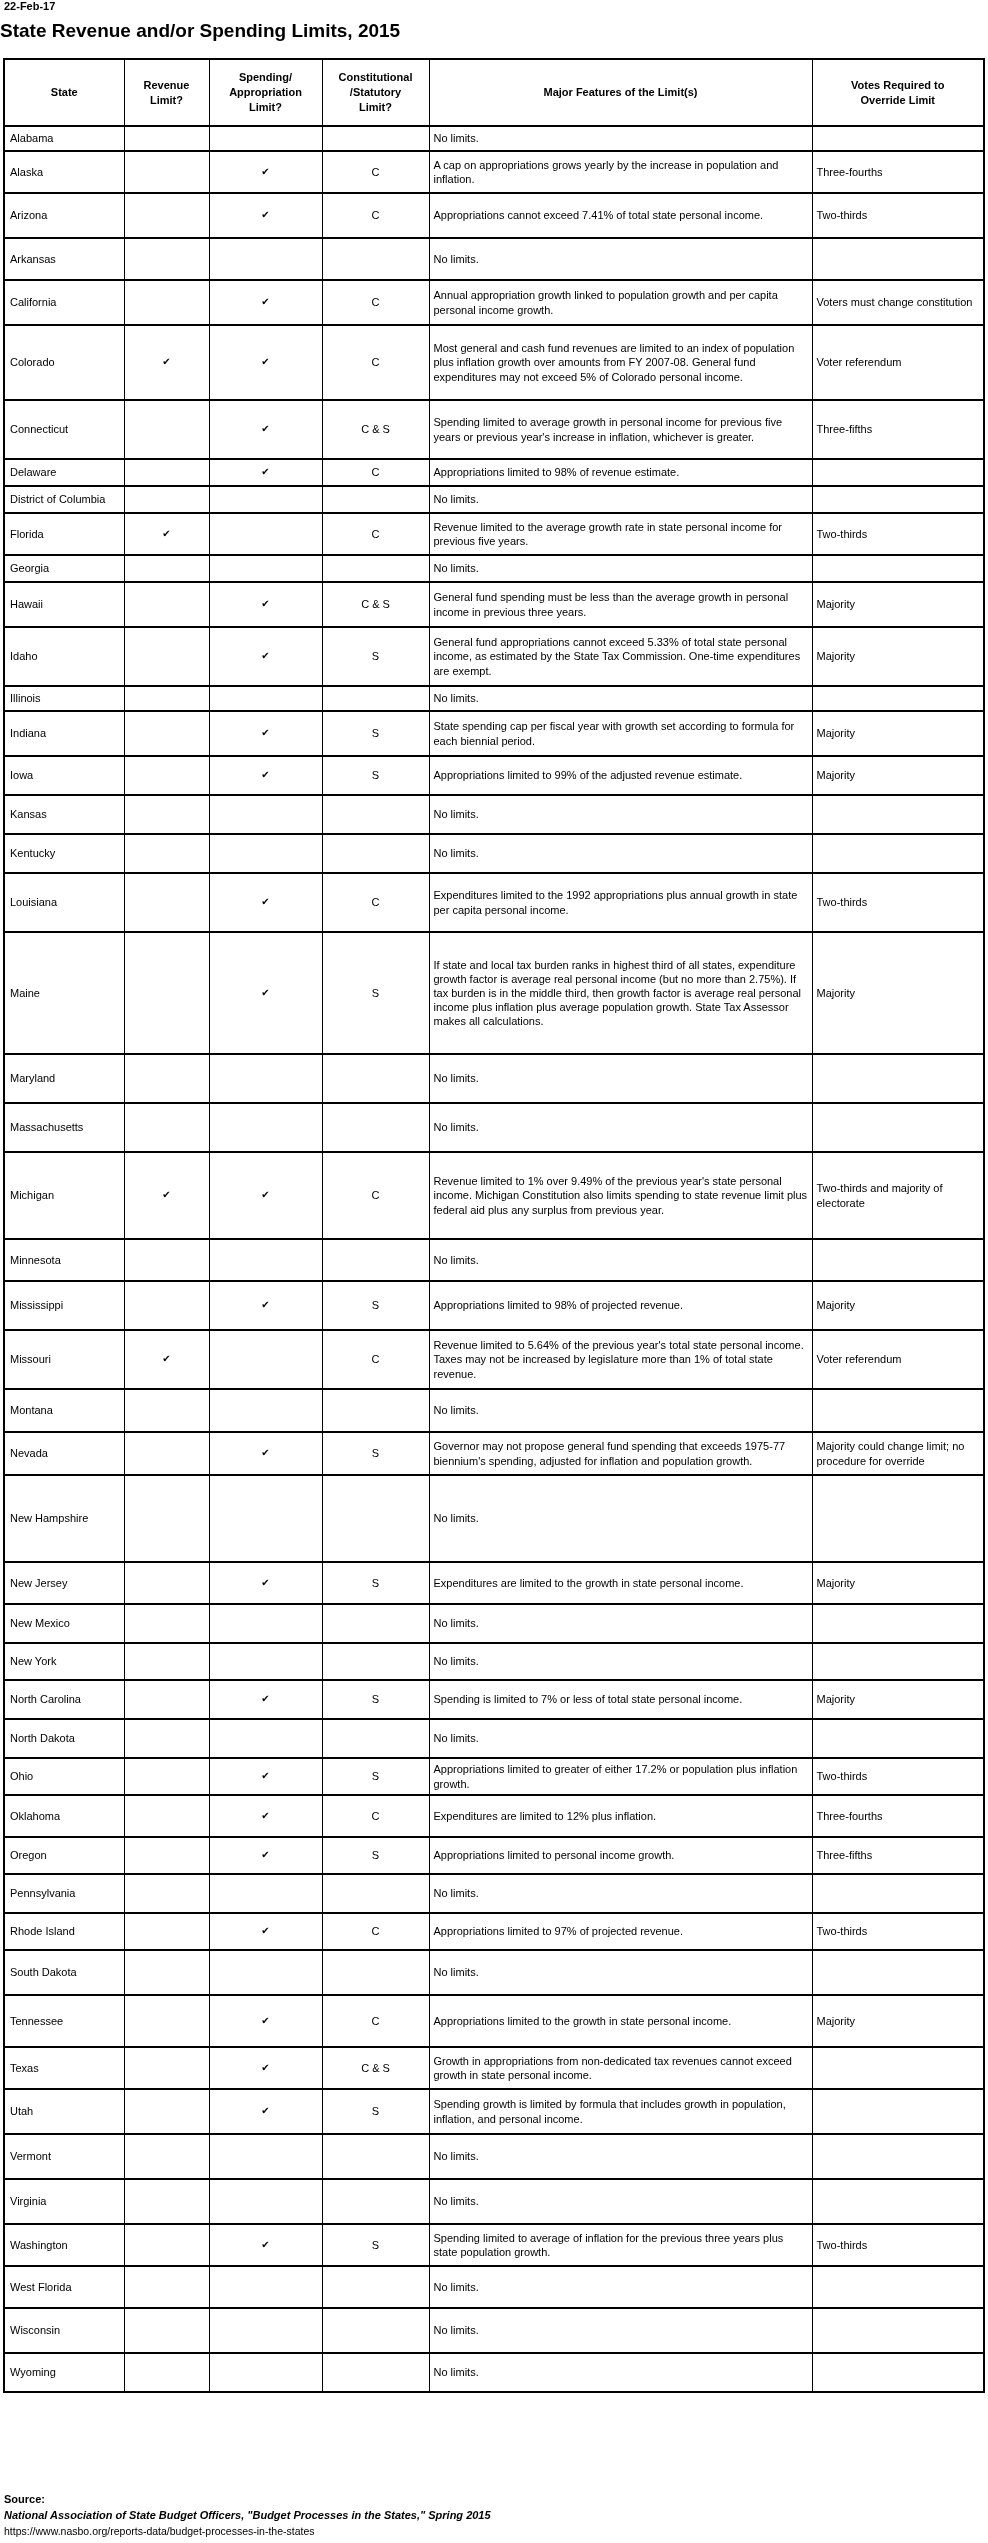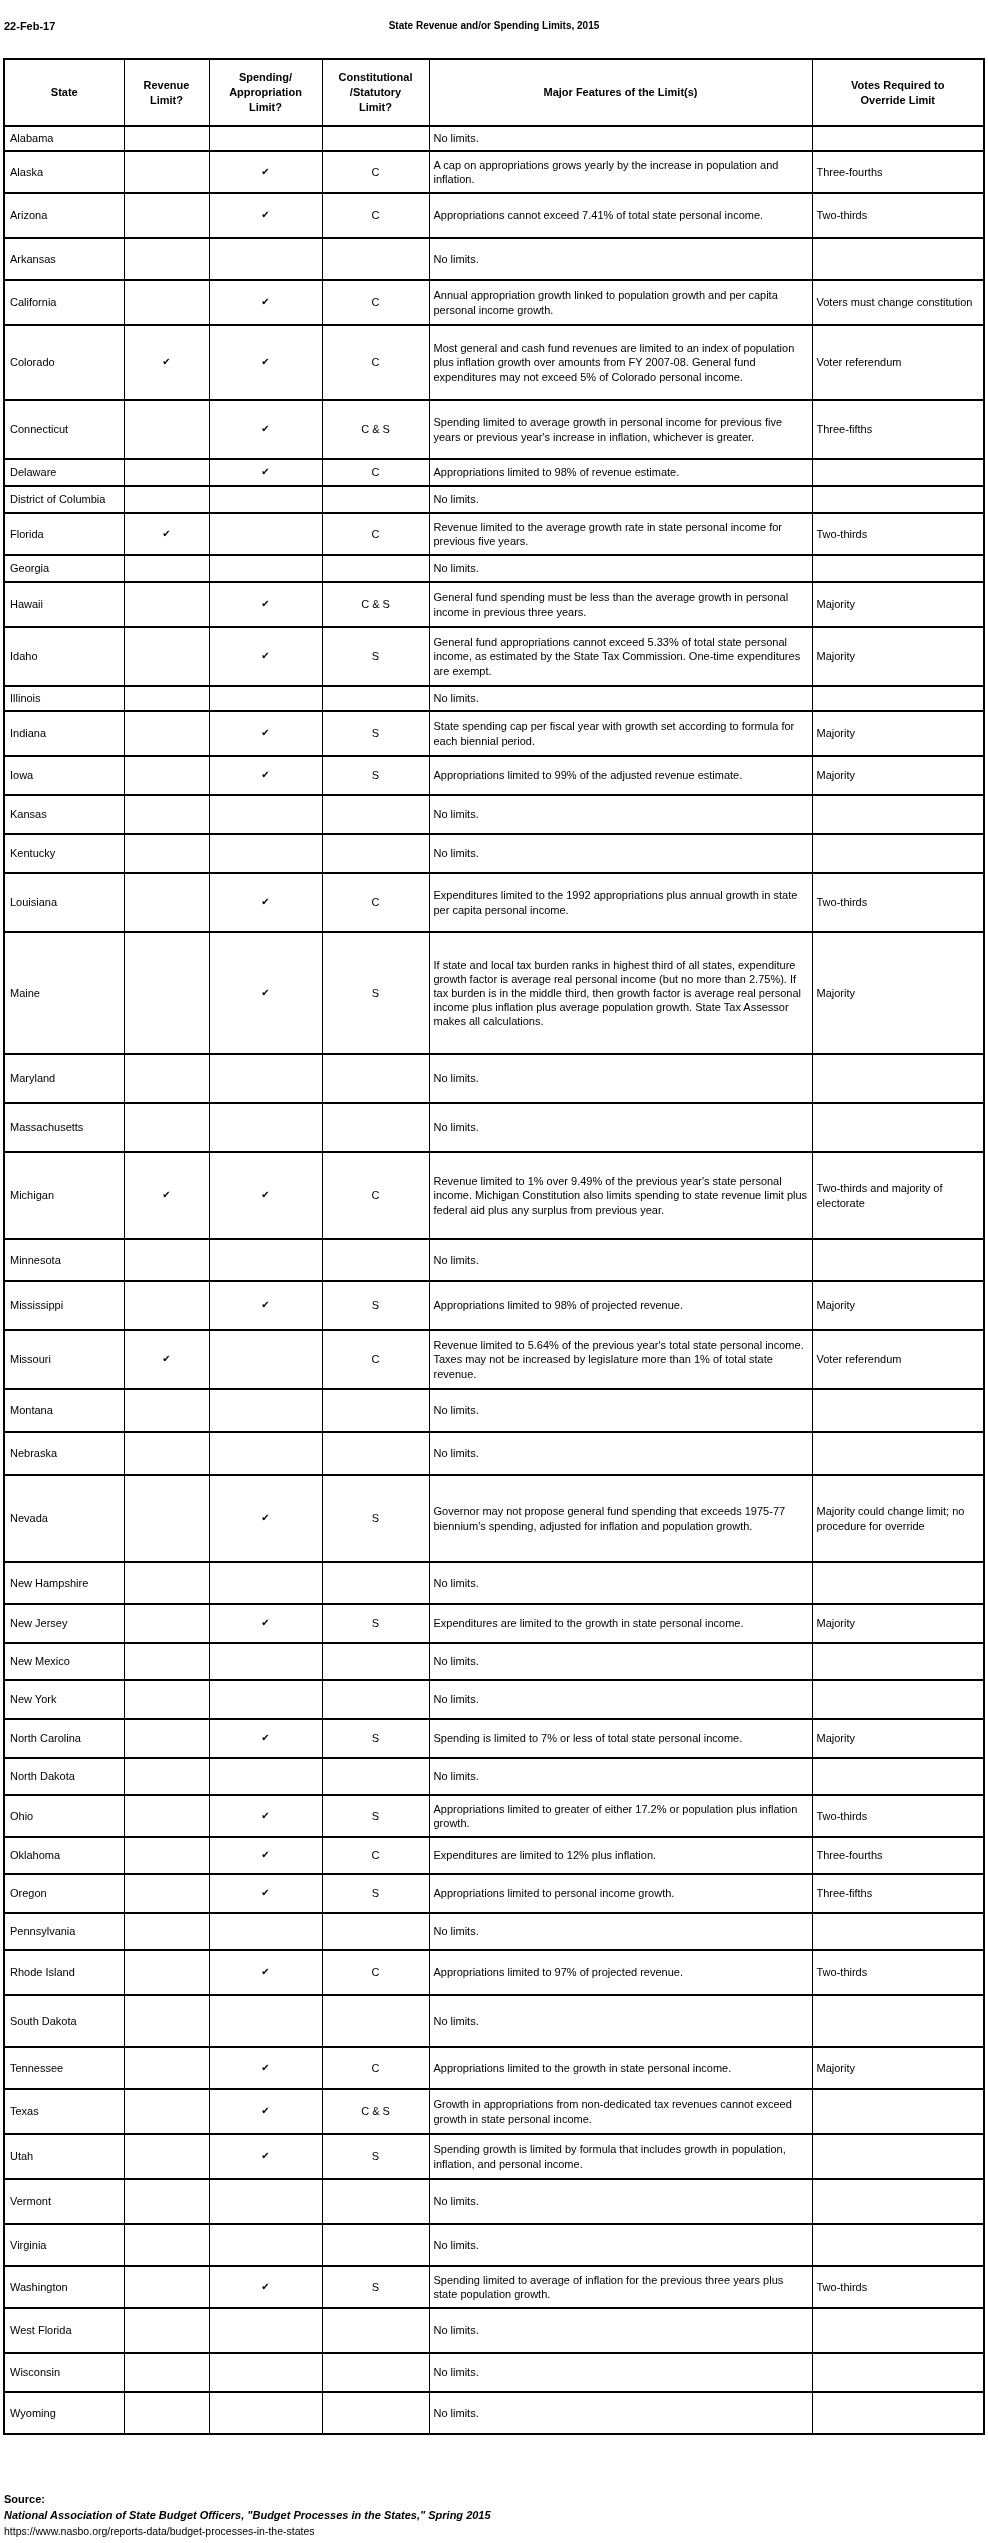--- a/index.html
+++ b/index.html
@@ -1,21 +1,21 @@
 <!DOCTYPE html>
 <html><head>
 <meta charset="utf-8">
 <style>
   html,body{margin:0;padding:0;}
   body{
     width:988px;height:2543px;position:relative;background:#ffffff;color:#000000;
     font-family:"Liberation Sans",sans-serif;
   }
-  .date-label{position:absolute;top:20px;left:4px;font-size:11px;font-weight:bold;}
-  .page-title{position:absolute;top:20px;left:0;width:988px;text-align:center;font-size:10px;font-weight:bold;}
+  .date-label{position:absolute;top:0;left:4px;font-size:11px;font-weight:bold;}
+  .page-title{position:absolute;top:20px;left:0;width:988px;text-align:left;font-size:19px;font-weight:bold;}
   table.limits{
     position:absolute;top:58px;left:3px;width:980px;
     border-collapse:collapse;table-layout:fixed;
     border:2px solid #000;
   }
   th,td{border-left:1px solid #000;border-right:1px solid #000;border-top:2px solid #000;border-bottom:2px solid #000;}
   thead tr{height:67px;}
   th{font-size:11px;font-weight:bold;text-align:center;vertical-align:middle;white-space:pre-line;line-height:1.35;padding:2px 3px;}
   td{font-size:11px;vertical-align:middle;padding:3px 4px;line-height:1.28;}
   td.c-state{text-align:left;padding-left:5px;}
@@ -289,28 +289,20 @@
   </tr>
       <tr>
     <td class="c-state">Montana</td>
     <td class="c-check"></td>
     <td class="c-check"></td>
     <td class="c-type"></td>
     <td class="c-features">No limits.</td>
     <td class="c-votes"></td>
   </tr>
       <tr>
-    <td class="c-state">Nebraska</td>
-    <td class="c-check"></td>
-    <td class="c-check"></td>
-    <td class="c-type"></td>
-    <td class="c-features">No limits.</td>
-    <td class="c-votes"></td>
-  </tr>
-      <tr>
     <td class="c-state">Nevada</td>
     <td class="c-check"></td>
     <td class="c-check">✔</td>
     <td class="c-type">S</td>
     <td class="c-features">Governor may not propose general fund spending that exceeds 1975-77 biennium's spending, adjusted for inflation and population growth.</td>
     <td class="c-votes">Majority could change limit; no procedure for override</td>
   </tr>
       <tr>
     <td class="c-state">New Hampshire</td>
     <td class="c-check"></td>

